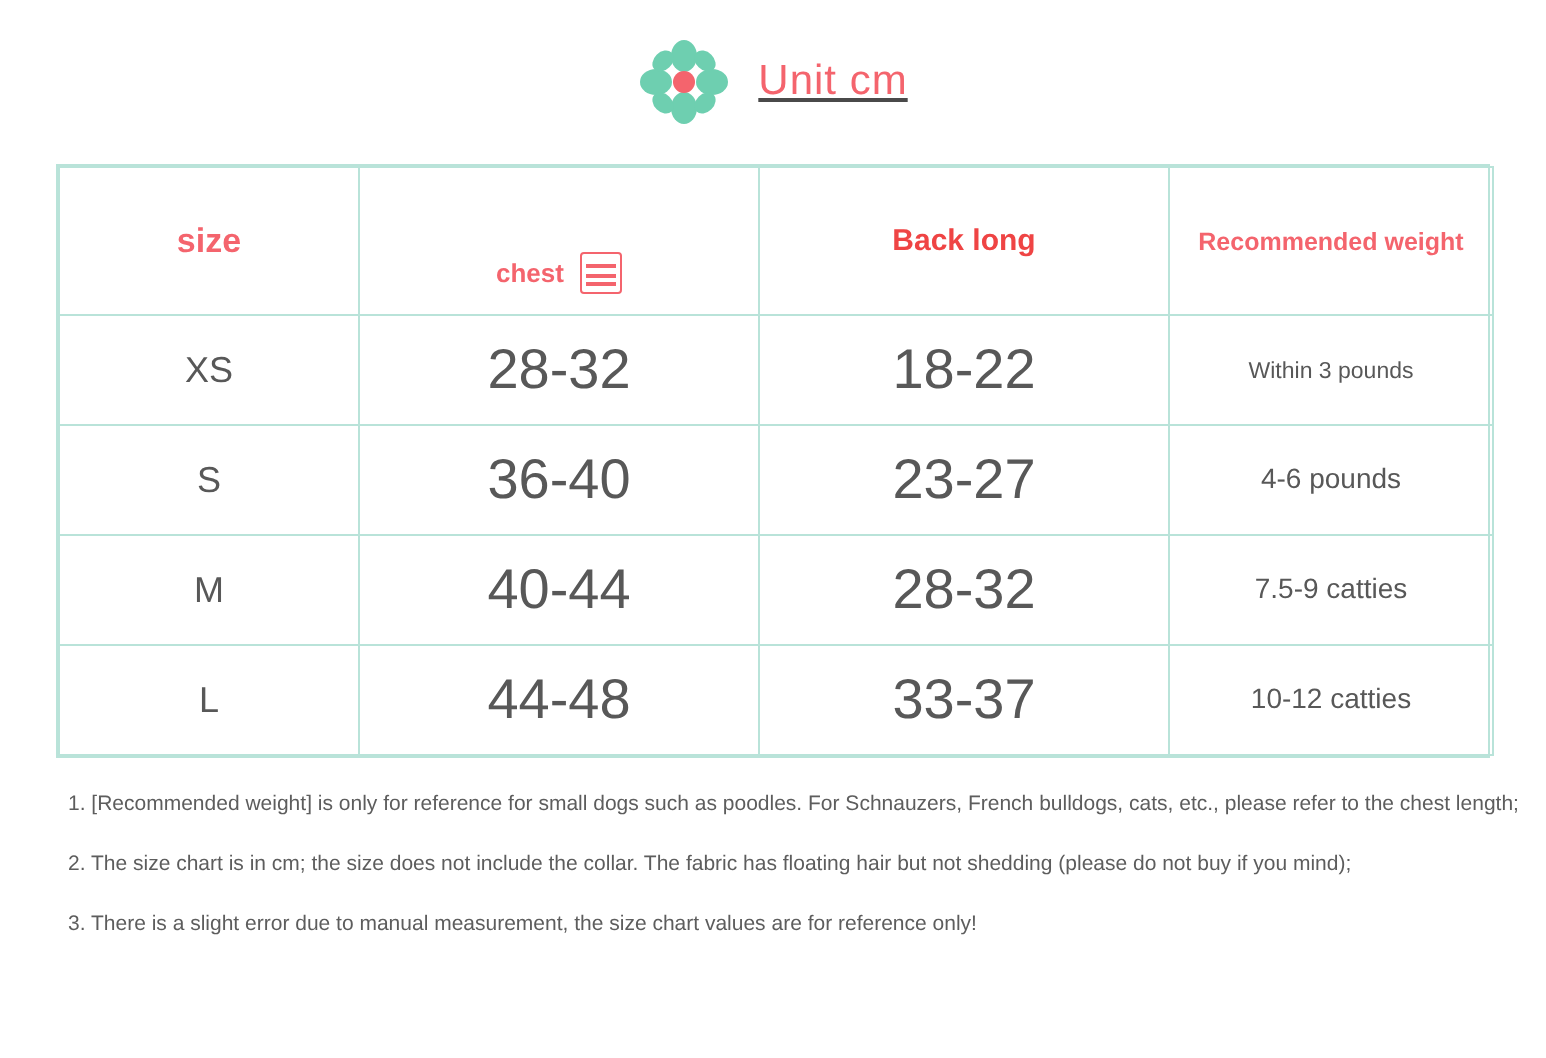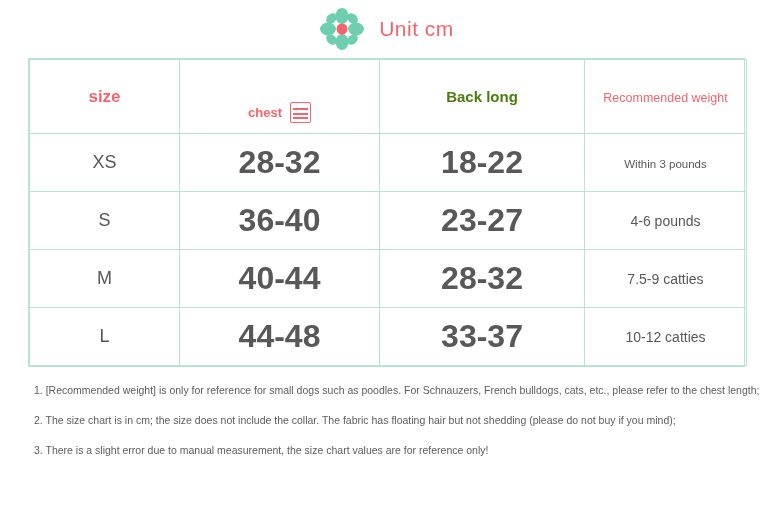--- a/index.html
+++ b/index.html
@@ -19,22 +19,23 @@
     width: 773px;
     height: 529px;
     box-sizing: border-box;
   }
 
   
   .header {
     display: flex;
     align-items: center;
     justify-content: center;
-    height: 58px;
+    height: 82px;
     gap: 14px;
+    text-decoration: underline;
   }
   .flower-icon {
     width: 46px;
     height: 44px;
     position: relative;
     flex: 0 0 auto;
   }
   .flower-icon svg { display: block; }
   .unit-title {
     font-size: 21px;
@@ -102,40 +103,40 @@
   .chest-glyph::after  { top: 10px; }
   .chest-glyph i {
     position: absolute;
     left: 2px;
     right: 2px;
     top: 14px;
     height: 1.5px;
     background: #f4646d;
   }
   .th-back {
-    color: #4d7c0f;
+    color: #ef4444;
     font-size: 15px;
     font-weight: bold;
   }
   .th-weight {
     color: #f4646d;
     font-size: 12.5px;
-    font-weight: normal;
+    font-weight: bold;
   }
 
   tbody tr { height: 55px; }
   .cell-size {
     font-size: 18px;
     color: #585858;
     font-weight: normal;
   }
   .cell-num {
-    font-size: 32px;
+    font-size: 28px;
     color: #585858;
-    font-weight: bold;
+    font-weight: normal;
   }
   .cell-weight {
     font-size: 14px;
     color: #585858;
   }
   .cell-weight.small {
     font-size: 11.5px;
   }
 
   

